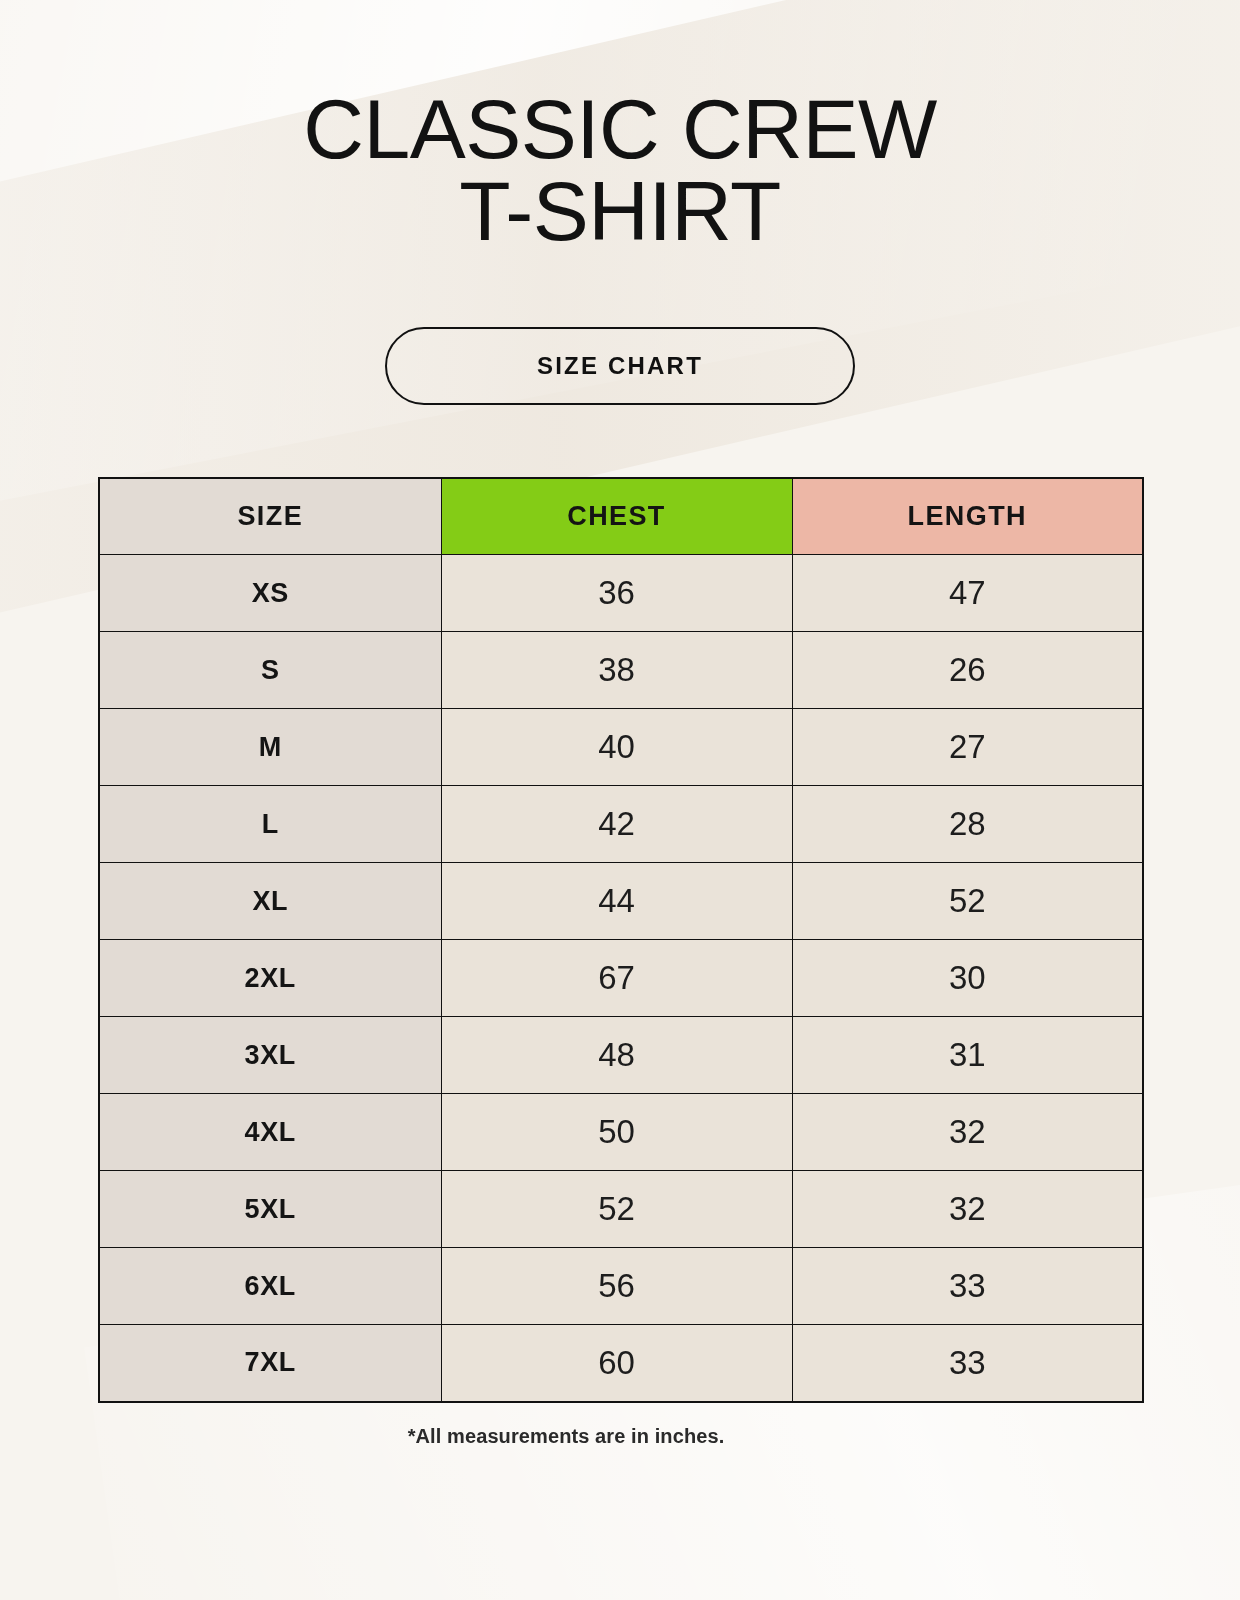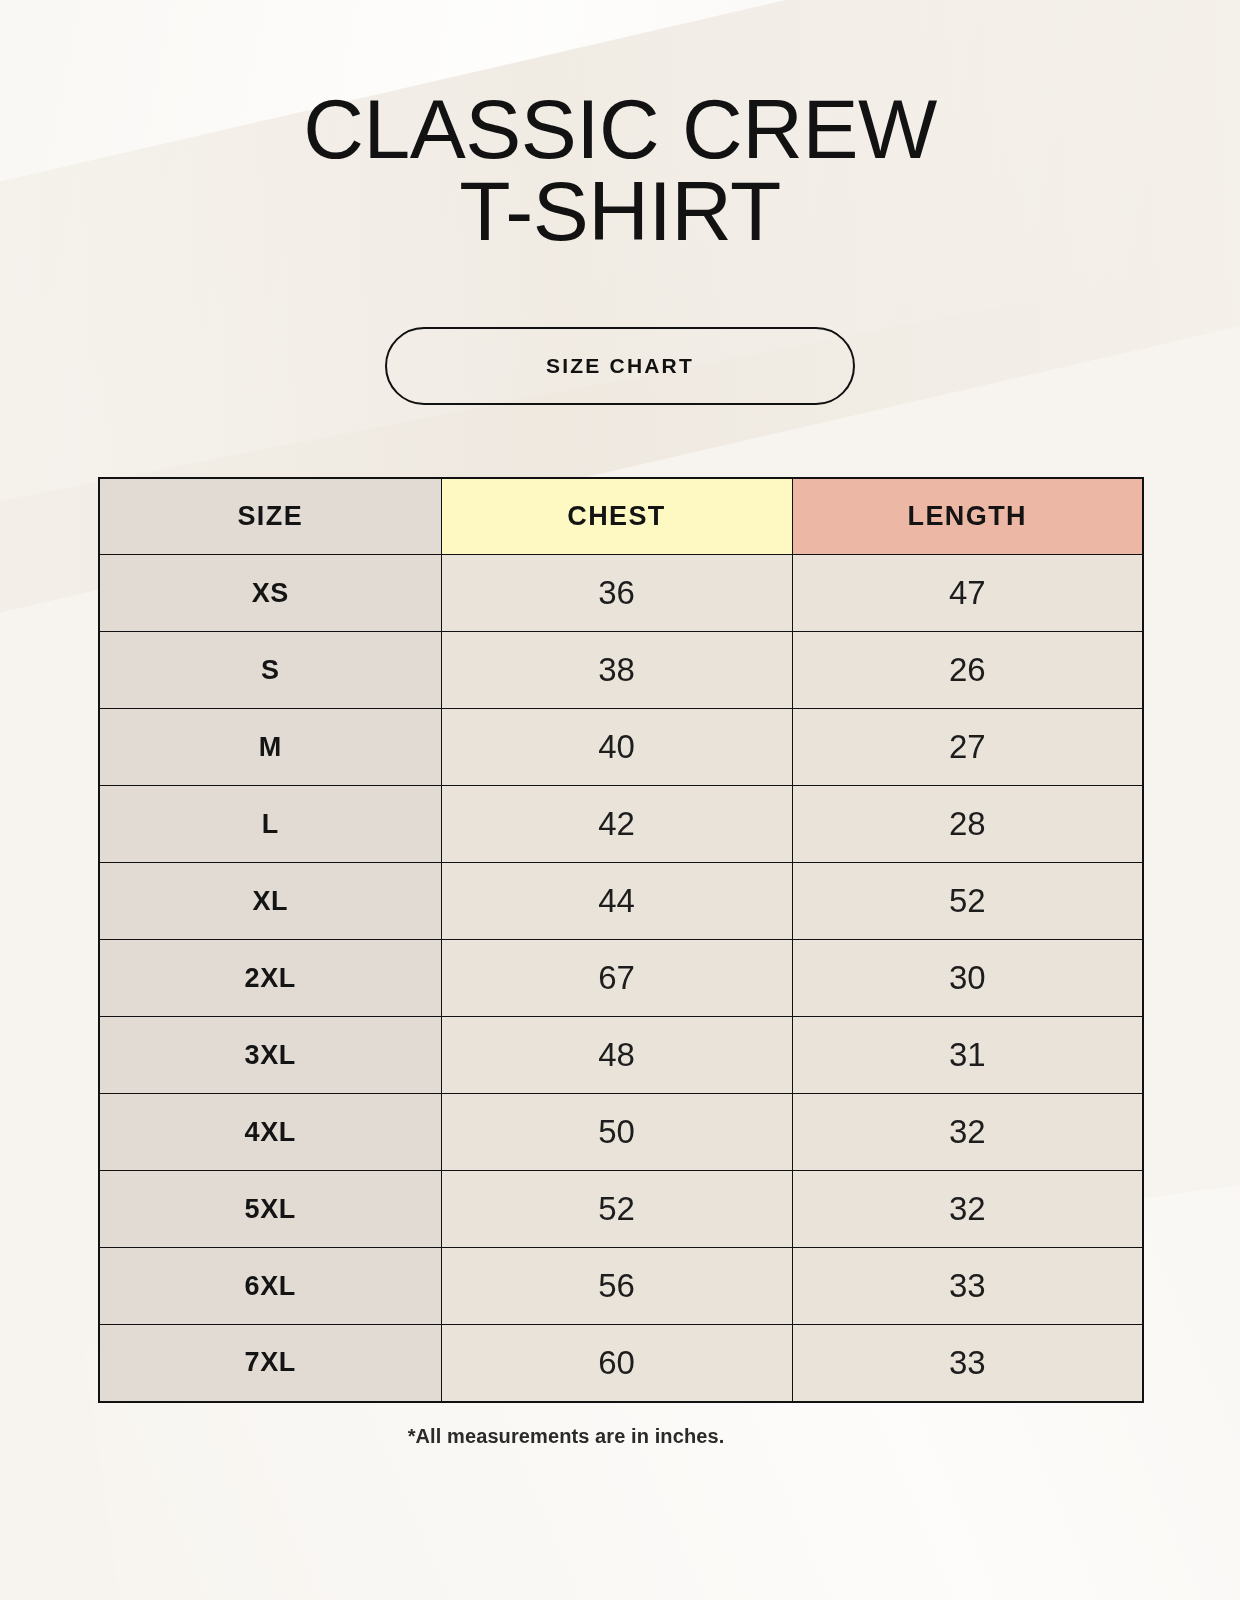--- a/index.html
+++ b/index.html
@@ -75,21 +75,21 @@
     margin-top: 74px;
   }
   .badge {
     border: 2.5px solid #111;
     border-radius: 50px;
     width: 470px;
     height: 78px;
     display: flex;
     align-items: center;
     justify-content: center;
-    font-size: 21px;
+    font-size: 24px;
     letter-spacing: 2.2px;
     font-weight: 700;
     color: #111;
     background: transparent;
   }
 
   .table-wrap {
     margin: 72px 98px 0 98px;
   }
 
@@ -113,21 +113,21 @@
   col.c-chest  { width: 351px; }
   col.c-length { width: 351px; }
 
   thead th {
     font-size: 27px;
     font-weight: 700;
     letter-spacing: 1.4px;
     color: #141414;
   }
   thead th.h-size  { background: #e2dbd4; }
-  thead th.h-chest { background: #fef9c3; }
+  thead th.h-chest { background: #84cc16; }
   thead th.h-len   { background: #edb7a6; }
 
   tbody td.cell-size {
     background: #e2dbd4;
     font-size: 27px;
     font-weight: 700;
     letter-spacing: 0.6px;
     color: #141414;
   }
   tbody td.cell-val {

